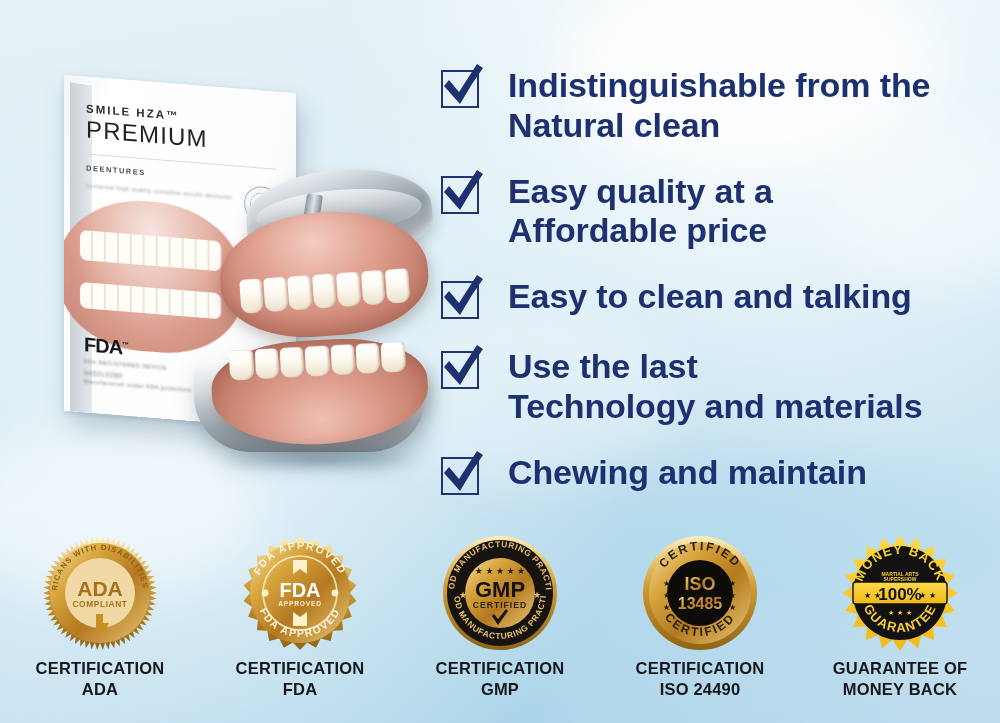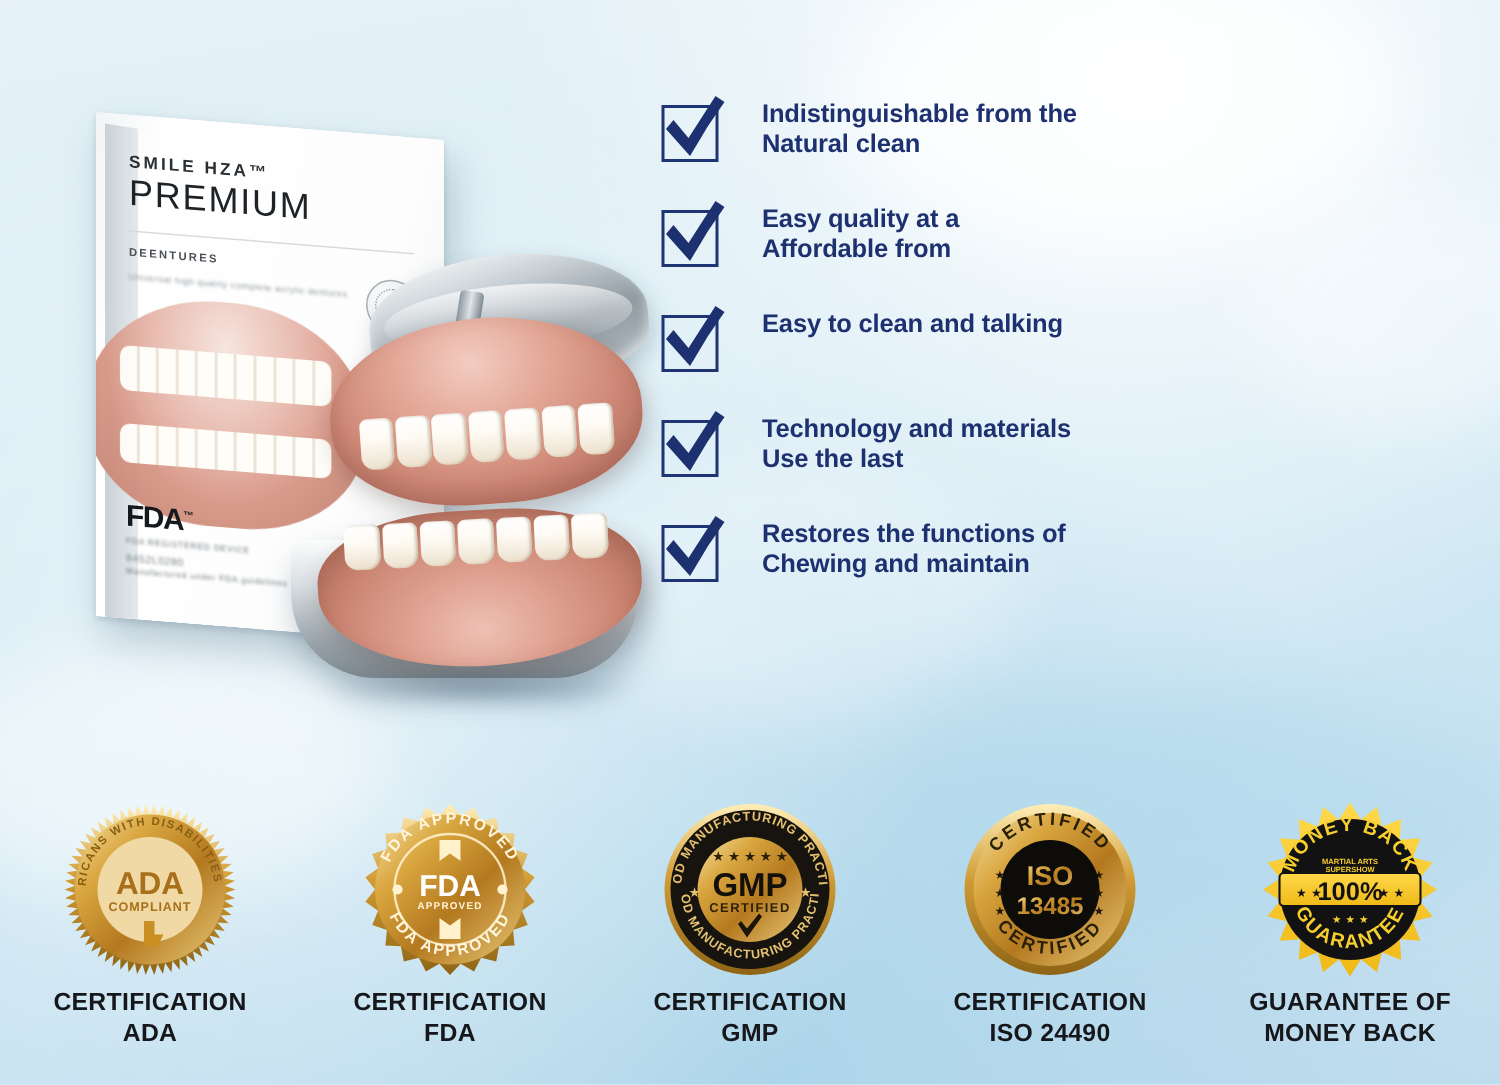--- a/index.html
+++ b/index.html
@@ -130,21 +130,21 @@
     filter:blur(5px);
   }
 
   
   #benefits{position:absolute;left:438px;top:62px;width:520px;}
   .benefit{display:flex;align-items:flex-start;margin-bottom:22px;}
   .chk{position:relative;width:50px;height:48px;flex:0 0 50px;margin-right:20px;}
   .chk .box{position:absolute;left:3px;top:8px;width:38px;height:38px;border:2.6px solid #1f3473;box-sizing:border-box;}
   .chk svg{position:absolute;left:0;top:0;}
   .benefit-text{
-    color:#1d3070;font-size:17px;font-weight:700;line-height:1.17;letter-spacing:-.1px;
+    color:#1d3070;font-size:34px;font-weight:700;line-height:1.17;letter-spacing:-.1px;
     padding-top:4px;
   }
 
   
   #certs{position:absolute;left:0;top:534px;width:1000px;height:189px;display:flex;}
   .cert{flex:1;display:flex;flex-direction:column;align-items:center;}
   .badge{width:118px;height:118px;position:relative;}
   .cert-cap{
     margin-top:6px;text-align:center;color:#15171a;font-weight:700;
     font-size:16.5px;line-height:1.28;letter-spacing:.2px;
@@ -230,21 +230,21 @@
       </div>
       <div class="benefit">
         <div class="chk">
           <div class="box"></div>
           <svg width="50" height="48" viewBox="0 0 50 48">
             <path d="M6 24 L11 18 L21 30 L39 2 L45 6 L34 22 L22 42 Z" fill="#1d3070"></path>
           </svg>
         </div>
         <div class="benefit-text">
           <div>Easy quality at a</div>
-          <div>Affordable from</div>
+          <div>Affordable price</div>
         </div>
       </div>
       <div class="benefit">
         <div class="chk">
           <div class="box"></div>
           <svg width="50" height="48" viewBox="0 0 50 48">
             <path d="M6 24 L11 18 L21 30 L39 2 L45 6 L34 22 L22 42 Z" fill="#1d3070"></path>
           </svg>
         </div>
         <div class="benefit-text">
@@ -252,33 +252,32 @@
         </div>
       </div>
       <div class="benefit">
         <div class="chk">
           <div class="box"></div>
           <svg width="50" height="48" viewBox="0 0 50 48">
             <path d="M6 24 L11 18 L21 30 L39 2 L45 6 L34 22 L22 42 Z" fill="#1d3070"></path>
           </svg>
         </div>
         <div class="benefit-text">
+          <div>Use the last</div>
           <div>Technology and materials</div>
-          <div>Use the last</div>
         </div>
       </div>
       <div class="benefit">
         <div class="chk">
           <div class="box"></div>
           <svg width="50" height="48" viewBox="0 0 50 48">
             <path d="M6 24 L11 18 L21 30 L39 2 L45 6 L34 22 L22 42 Z" fill="#1d3070"></path>
           </svg>
         </div>
         <div class="benefit-text">
-          <div>Restores the functions of</div>
           <div>Chewing and maintain</div>
         </div>
       </div>
     </div>
 
   <div id="certs">
       <div class="cert">
         <div class="badge"><svg width="118" height="118" viewBox="0 0 118 118">
             <defs>
               <linearGradient id="gold" x1="0" y1="0" x2="1" y2="1">

